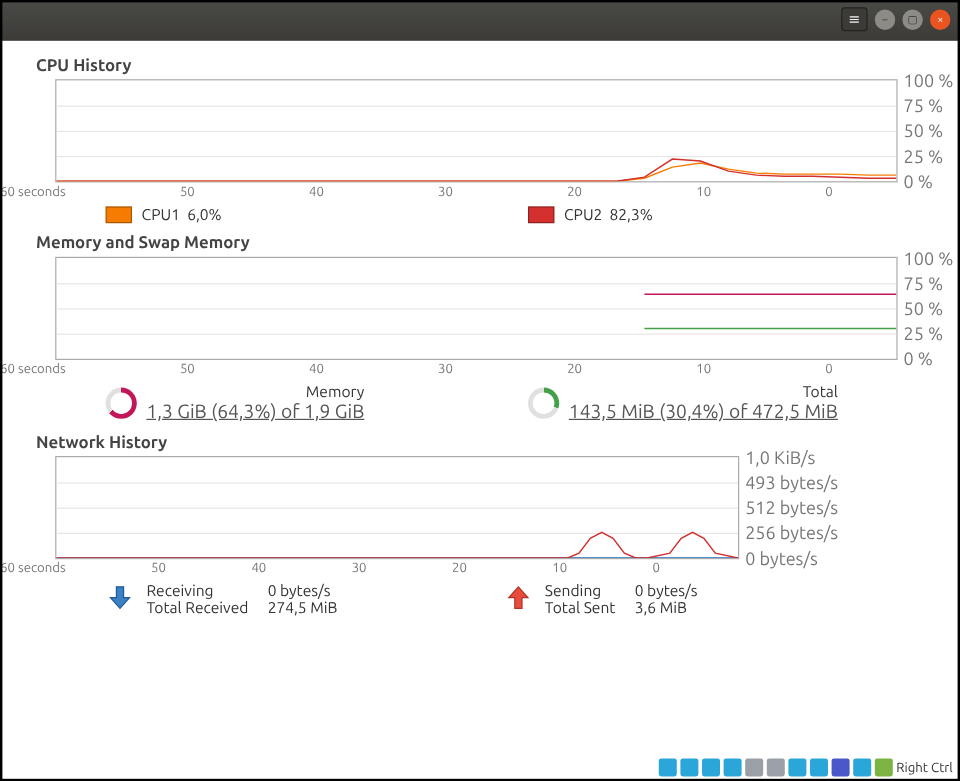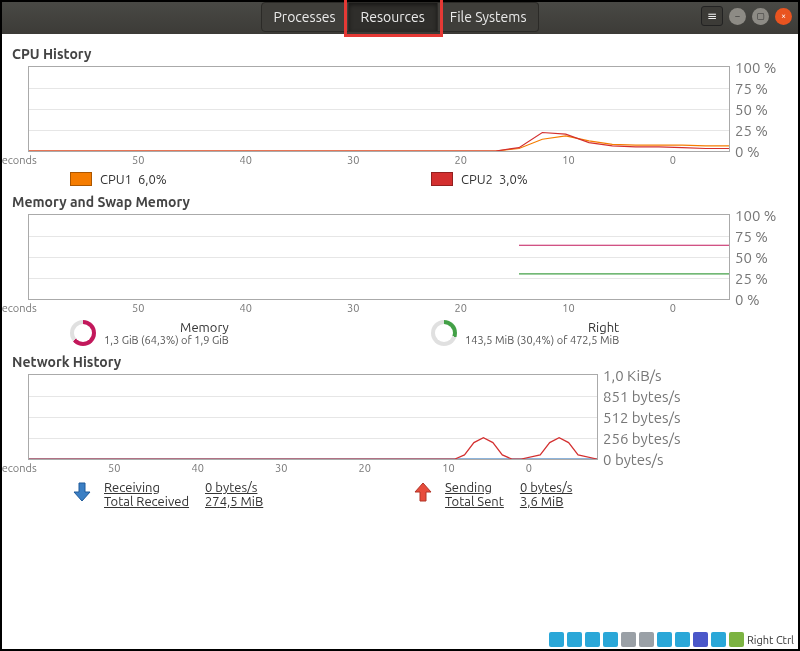--- a/index.html
+++ b/index.html
@@ -11,55 +11,50 @@
   .tab:last-child { border-radius: 0 4px 4px 0; }
   .tab + .tab { border-left: none; }
   .tab.active { background: #2f2e2b; box-shadow: inset 0 2px 4px rgba(0,0,0,.5); }
   .tab.highlighted { outline: 3px solid #e53935; outline-offset: 2px; z-index: 2; position: relative; }
   .window-controls { position: absolute; right: 8px; top: 6px; display: flex; gap: 6px; align-items: center; }
   .menu-btn { width: 22px; height: 20px; background:#3c3b37; border:1px solid #222; border-radius:3px; color:#eee; display:flex;align-items:center;justify-content:center; cursor:pointer; font-size:12px;}
   .wb { width: 17px; height: 17px; border-radius: 50%; display:flex;align-items:center;justify-content:center; font-size:9px; color:#333; cursor:pointer;}
   .wb.min { background:#8d8b85;}
   .wb.max { background:#8d8b85;}
   .wb.close { background:#e95420; color:#fff;}
-  .content { padding: 6px 8px 0 10px; }
+  .content { padding: 6px 8px 0 28px; }
   .section-title { font-weight: bold; font-size: 14px; color:#444; margin: 6px 0 4px 2px; }
   .chart-wrap { position: relative; margin-left: 18px; }
   .chart { position: relative; height: 86px; border: 1px solid #aaa; background:#fff; }
   .grid-h { position:absolute; left:0; right:0; border-top:1px solid #e6e6e6; }
   .ylabels { position:absolute; left: 100%; top:0; height:100%; width: 60px; font-size:15px; color:#777; }
   .ylabels span { position:absolute; left:6px; transform:translateY(-50%); white-space:nowrap;}
   .xlabels { display:flex; justify-content:space-between; font-size:11px; color:#777; margin-top:2px; margin-left:-10px; padding-right:54px;}
   .xlabels span:first-child { margin-left:-36px; }
   .legend-row { display:flex; margin-top:6px; margin-bottom:8px; }
   .legend-item { display:flex; align-items:center; gap:8px; flex:1; }
   .swatch { width:22px; height:14px; border:1px solid rgba(0,0,0,.3);}
   .pie { width:26px; height:26px; border-radius:50%; position:relative; }
   .pie::after{content:"";position:absolute; top:4px;left:4px;right:4px;bottom:4px;border-radius:50%; background:#fff;}
   .arrow { width:24px; height:24px; }
   .kv { display:flex; flex-direction:column;align-items:flex-end; }
   .kv .k { font-size:13px; color:#333; }
-  .kv .sub { font-size:11px; color:#555; }
+  .kv .sub { font-size:16px; color:#555;text-decoration:underline; }
   .net-legend { display:flex; margin-top:6px; }
   .net-col { flex:1; display:flex; gap:10px; align-items:flex-start;}
   .net-rows { display:grid; grid-template-columns:auto auto; column-gap:16px; row-gap:0; font-size:13px; color:#333;}
   .statusbar { position:absolute; bottom:4px; right:6px; display:flex; gap:3px; align-items:center; font-size:11px; color:#333;}
   .statusbar .ico { width:15px; height:15px; background:#4a90d9; border-radius:2px; display:inline-block;}
   .border { position:absolute; inset:0; border:2px solid #000; pointer-events:none;}
   svg.plot { position:absolute; inset:0; width:100%; height:100%; }
 </style>
 </head>
 <body>
 
 <div class="titlebar">
-  <div class="tabs">
-    <div class="tab">Processes</div>
-    <div class="tab active highlighted">Resources</div>
-    <div class="tab">File Systems</div>
-  </div>
   <div class="window-controls">
     <div class="menu-btn">≡</div>
     <div class="wb min">–</div>
     <div class="wb max">▢</div>
     <div class="wb close">×</div>
   </div>
 </div>
 
 <div class="content">
 
@@ -91,21 +86,21 @@
       <span>0</span>
     </div>
   </div>
   <div class="legend-row" style="padding-left:60px;">
     <div class="legend-item">
       <span class="swatch" style="background:#f57c00"></span>
       <span><span>CPU1</span>&nbsp;&nbsp;<span>6,0%</span></span>
     </div>
     <div class="legend-item">
       <span class="swatch" style="background:#d32f2f"></span>
-      <span><span>CPU2</span>&nbsp;&nbsp;<span>3,0%</span></span>
+      <span><span>CPU2</span>&nbsp;&nbsp;<span>82,3%</span></span>
     </div>
   </div>
 
   <div class="section-title">Memory and Swap Memory</div>
   <div class="chart-wrap" style="width:702px;">
     <div class="chart" id="chart-mem">
       <div class="ylabels">
         <span style="top:0%">100 %</span>
         <span style="top:25%">75 %</span>
         <span style="top:50%">50 %</span>
@@ -134,32 +129,32 @@
     <div class="legend-item">
       <span class="pie" id="pie-mem" style="background: conic-gradient(rgb(194, 24, 91) 0deg, rgb(194, 24, 91) 231.48deg, rgb(224, 224, 224) 0deg);"></span>
       <span class="kv">
         <span class="k">Memory</span>
         <span class="sub">1,3 GiB (64,3%) of 1,9 GiB</span>
       </span>
     </div>
     <div class="legend-item">
       <span class="pie" id="pie-swap" style="background: conic-gradient(rgb(67, 160, 71) 0deg, rgb(67, 160, 71) 109.44deg, rgb(224, 224, 224) 0deg);"></span>
       <span class="kv">
-        <span class="k">Right</span>
+        <span class="k">Total</span>
         <span class="sub">143,5 MiB (30,4%) of 472,5 MiB</span>
       </span>
     </div>
   </div>
 
   <div class="section-title">Network History</div>
   <div class="chart-wrap" style="width:570px;">
     <div class="chart" id="chart-net">
       <div class="ylabels" style="width:72px">
         <span style="top:0%">1,0 KiB/s</span>
-        <span style="top:25%">851 bytes/s</span>
+        <span style="top:25%">493 bytes/s</span>
         <span style="top:50%">512 bytes/s</span>
         <span style="top:75%">256 bytes/s</span>
         <span style="top:100%">0 bytes/s</span>
       </div>
     <div class="grid-h" style="top: 25%;"></div>
         <div class="grid-h" style="top: 50%;"></div>
         <div class="grid-h" style="top: 75%;"></div>
         <svg class="plot" viewBox="0 0 100 100" preserveAspectRatio="none">
           <path d="M0.00 100.00 L8.33 100.00 L16.67 100.00 L25.00 100.00 L33.33 100.00 L41.67 100.00 L50.00 100.00 L58.33 100.00 L66.67 100.00 L75.00 100.00 L76.67 100.00 L78.33 100.00 L80.00 100.00 L81.67 100.00 L83.33 100.00 L85.00 100.00 L86.67 100.00 L90.00 100.00 L91.67 100.00 L93.33 100.00 L95.00 100.00 L96.67 100.00 L100.00 100.00 " fill="none" stroke="#1e6bb8" stroke-width="1.2" vector-effect="non-scaling-stroke"></path>
           <path d="M0.00 100.00 L8.33 100.00 L16.67 100.00 L25.00 100.00 L33.33 100.00 L41.67 100.00 L50.00 100.00 L58.33 100.00 L66.67 100.00 L75.00 100.00 L76.67 95.12 L78.33 80.47 L80.00 74.61 L81.67 80.47 L83.33 95.12 L85.00 100.00 L86.67 100.00 L90.00 95.12 L91.67 80.47 L93.33 74.61 L95.00 80.47 L96.67 95.12 L100.00 100.00 " fill="none" stroke="#d32f2f" stroke-width="1.2" vector-effect="non-scaling-stroke"></path>
@@ -168,21 +163,21 @@
     <div class="xlabels" style="padding-right:66px;">
       <span>60 seconds</span>
       <span>50</span>
       <span>40</span>
       <span>30</span>
       <span>20</span>
       <span>10</span>
       <span>0</span>
     </div>
   </div>
-  <div class="net-legend" style="padding-left:60px; padding-right:40px;text-decoration:underline;">
+  <div class="net-legend" style="padding-left:60px; padding-right:40px;">
     <div class="net-col">
       <svg class="arrow" viewBox="0 0 24 24">
           <path fill="#3b7fc4" stroke="#1e5a9a" d="M9 3h6v9h5l-8 9-8-9h5z"></path>
         </svg>
       <div class="net-rows">
         <span>Receiving</span>
         <span>0 bytes/s</span>
         <span>Total Received</span>
         <span>274,5 MiB</span>
       </div>

